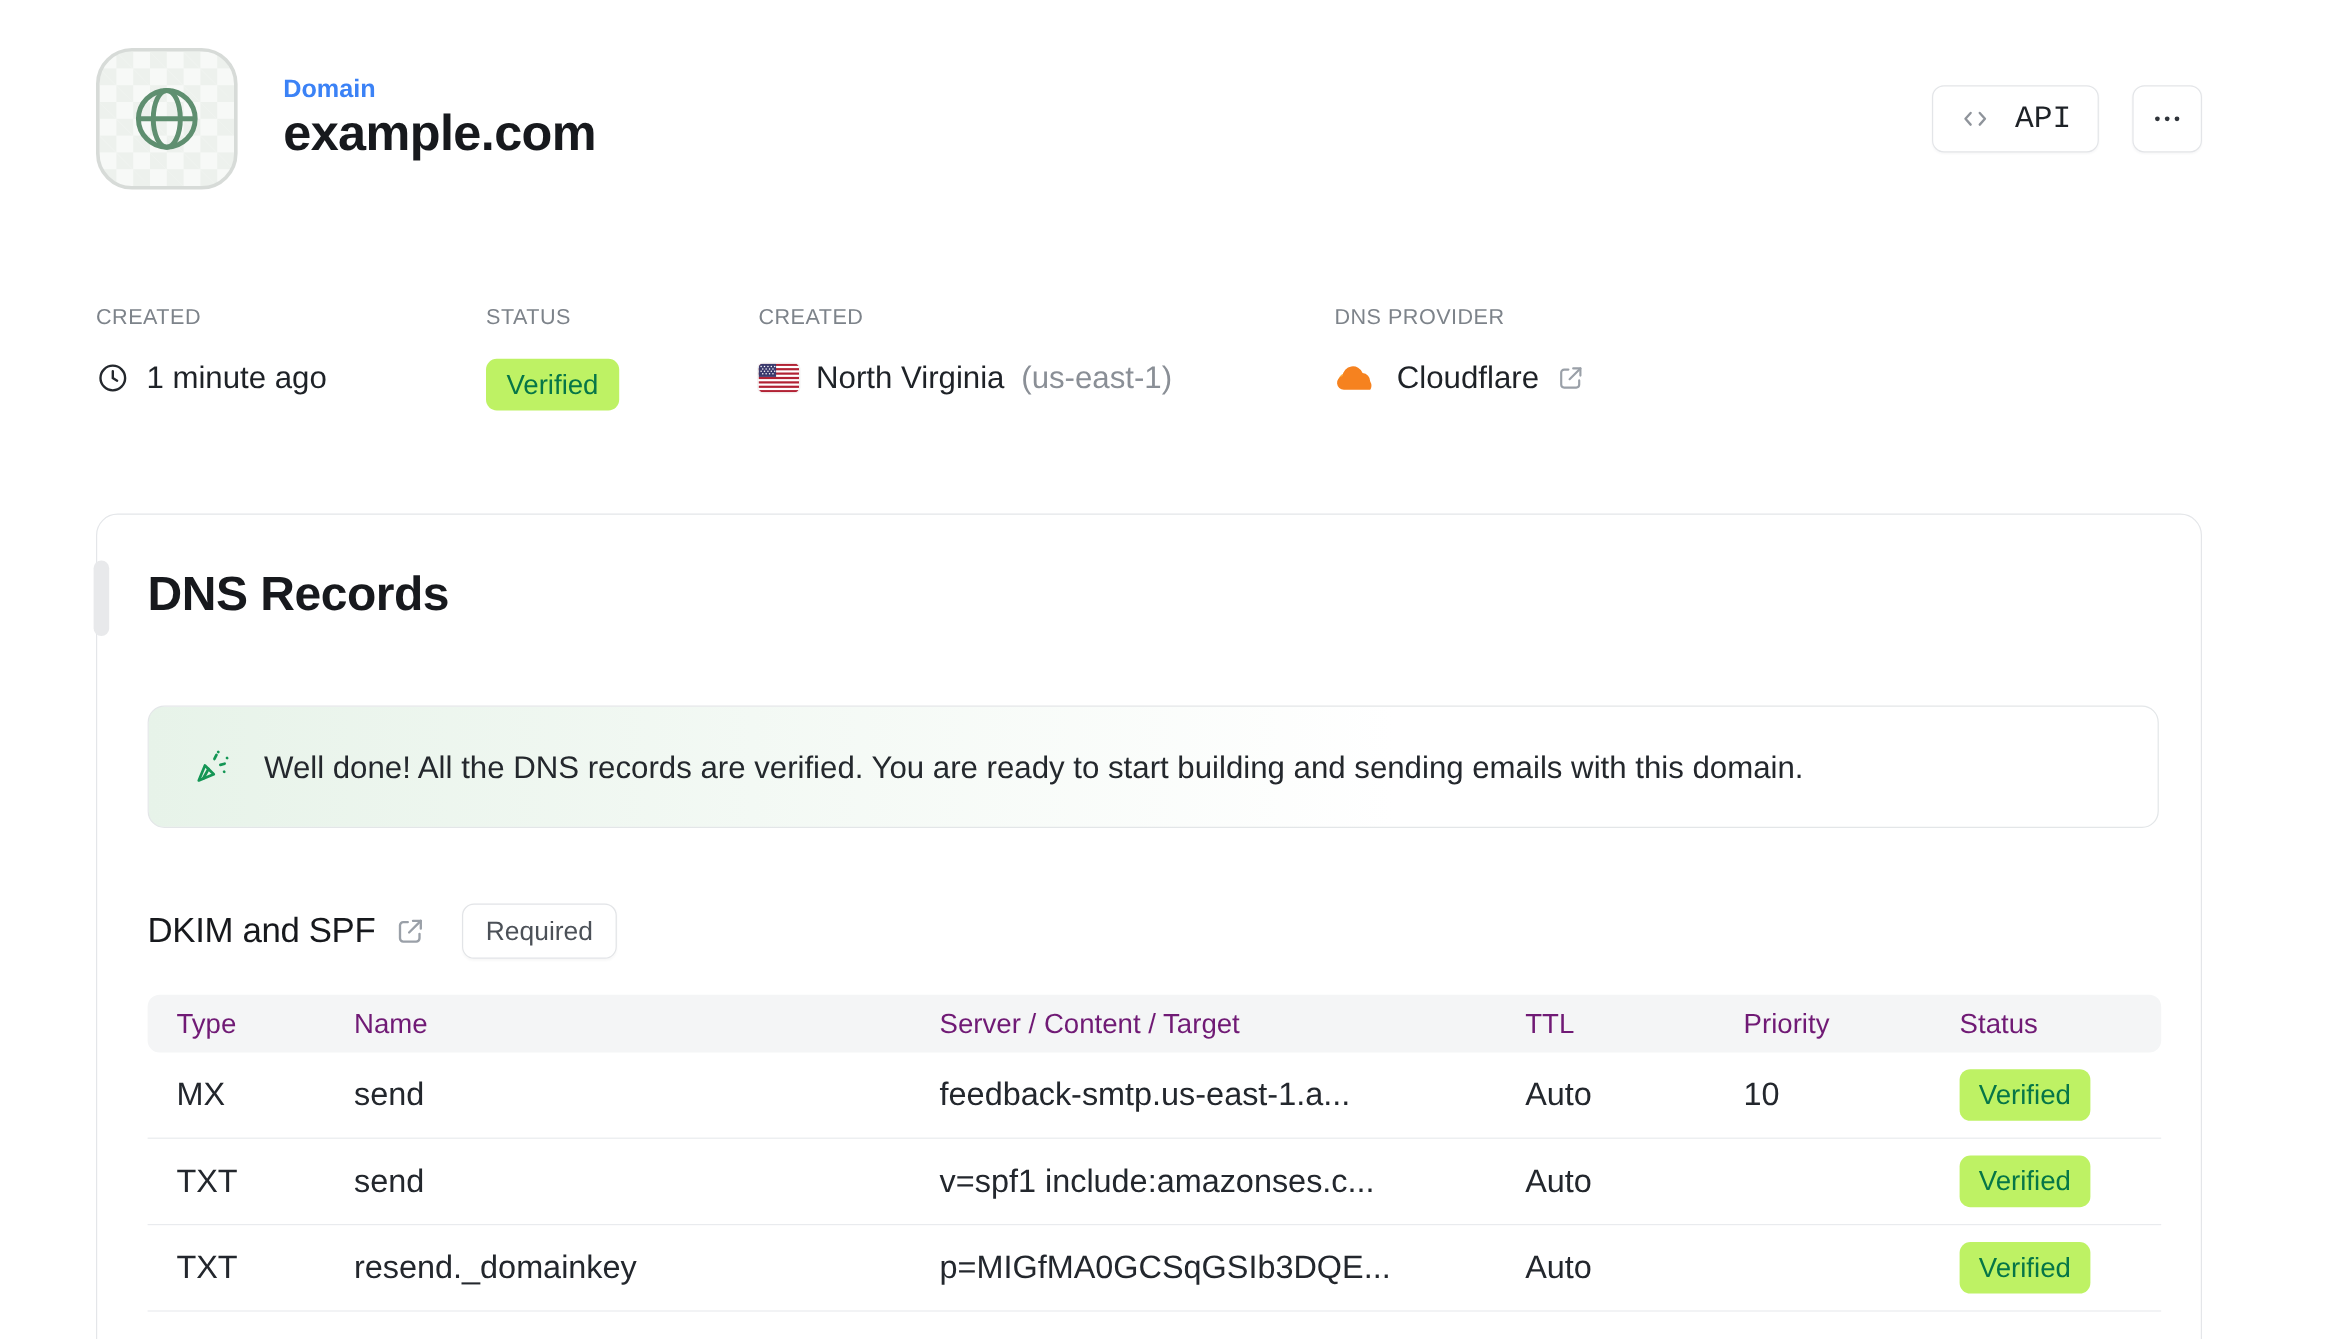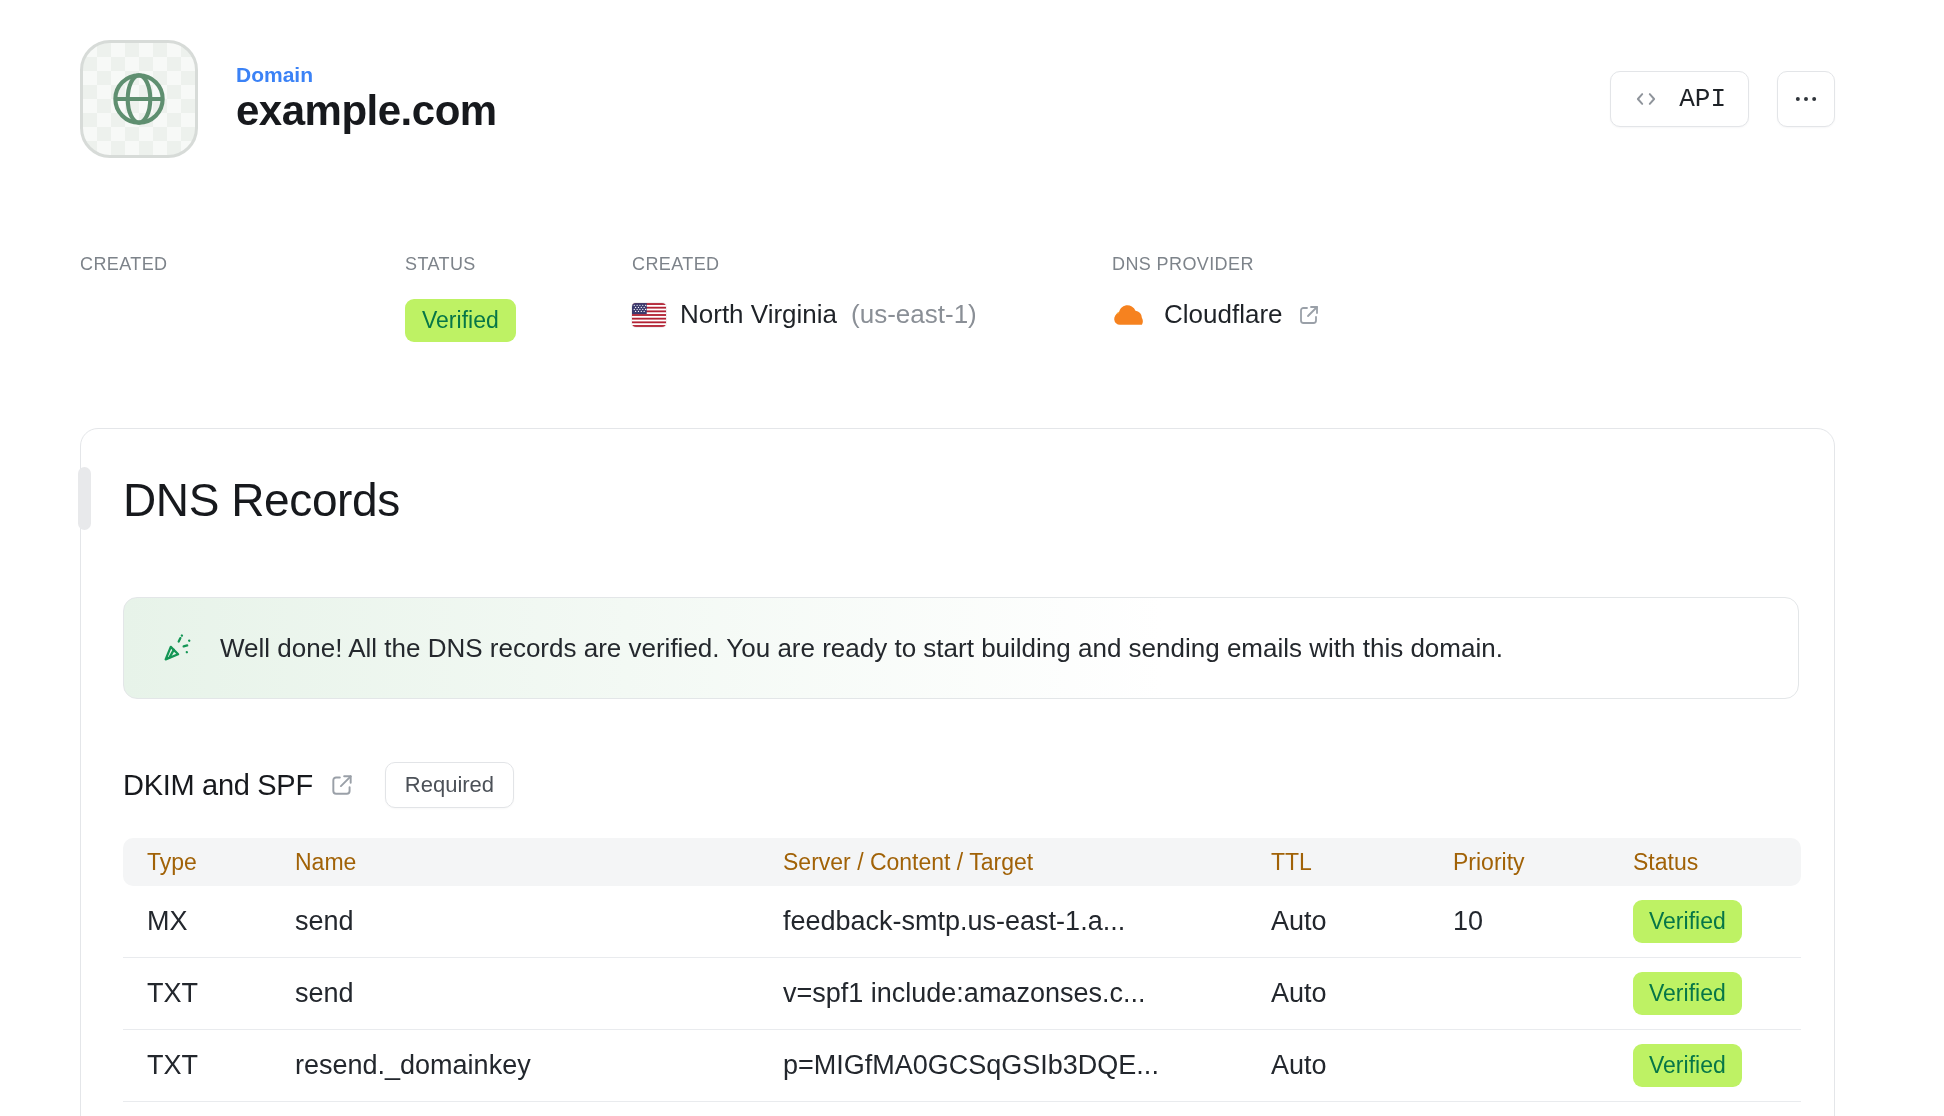--- a/index.html
+++ b/index.html
@@ -39,40 +39,40 @@
                  font-size:23px; padding:8px 17px; border-radius:9px; }
   .flag { width:34px; height:24px; border-radius:4px; overflow:hidden; display:flex;
           box-shadow:0 0 0 1px rgba(0,0,0,.06); }
 
   
   .card { position:relative; margin-top:86px; width:1755px; height:760px;
           border:1px solid #e4e6e9; border-radius:18px; background:#fff;
           padding:44px 35px 0 42px; }
   .side-indicator { position:absolute; left:-3px; top:38px; width:13px; height:63px;
                     background:#e8e9eb; border-radius:8px; }
-  .card h2 { font-size:46px; font-weight:400; letter-spacing:-0.4px; color:#17191d; }
+  .card h2 { font-size:40px; font-weight:700; letter-spacing:-0.4px; color:#17191d; }
 
   .banner { margin-top:70px; display:flex; align-items:center; gap:26px;
             border:1px solid #e3e6e8; border-radius:14px; padding:33px 36px;
             background:linear-gradient(90deg,#e7f3e9 0%,#f3f9f4 30%,#ffffff 62%);
             font-size:26px; color:#24282d; }
   .banner .popper { color:#149655; flex:0 0 auto; display:flex; }
 
   .section-head { margin-top:63px; display:flex; align-items:center; gap:16px; }
   .section-head h3 { font-size:29px; font-weight:400; letter-spacing:-0.3px; color:#17191d; }
   .pill { margin-left:14px; display:inline-block; border:1px solid #e2e4e7; border-radius:10px;
           padding:9px 19px; font-size:22px; color:#4c5158; background:#fff;
           box-shadow:0 1px 2px rgba(16,24,40,.03); }
 
   
   .table { margin-top:30px; width:1678px; }
   .thead, .trow { display:grid; grid-template-columns:148px 488px 488px 182px 180px 1fr;
                   align-items:center; }
   .thead { height:48px; background:#f4f5f6; border-radius:10px;
-           font-size:23px; font-weight:500; color:#a16207; }
+           font-size:23px; font-weight:500; color:#701a75; }
   .thead span, .trow > div { padding-left:24px; }
   .trow { height:72px; border-bottom:1px solid #e9ebee; font-size:27px; color:#23272d; }
   .cell-badge .badge-green { font-size:23px; padding:8px 16px; }
 
   svg { display:block; }
 </style>
 </head>
 <body>
 
 <div class="page">
@@ -112,20 +112,29 @@
           </svg>
         </span>
       </button>
     </div>
   </header>
 
   <section class="meta">
 
     <div class="meta-item created">
       <div class="meta-label">CREATED</div>
+      <div class="meta-value">
+        <span>
+          <svg width="28" height="28" viewBox="0 0 24 24" fill="none" stroke="#24282d" stroke-width="1.7" stroke-linecap="round">
+            <circle cx="12" cy="12" r="8.8"></circle>
+              <path d="M12 7.2V12l3.1 1.9"></path>
+          </svg>
+        </span>
+        <span>1 minute ago</span>
+      </div>
     </div>
 
     <div class="meta-item status">
       <div class="meta-label">STATUS</div>
       <div class="meta-value">
         <span class="badge-green">Verified</span>
       </div>
     </div>
 
     <div class="meta-item region">

